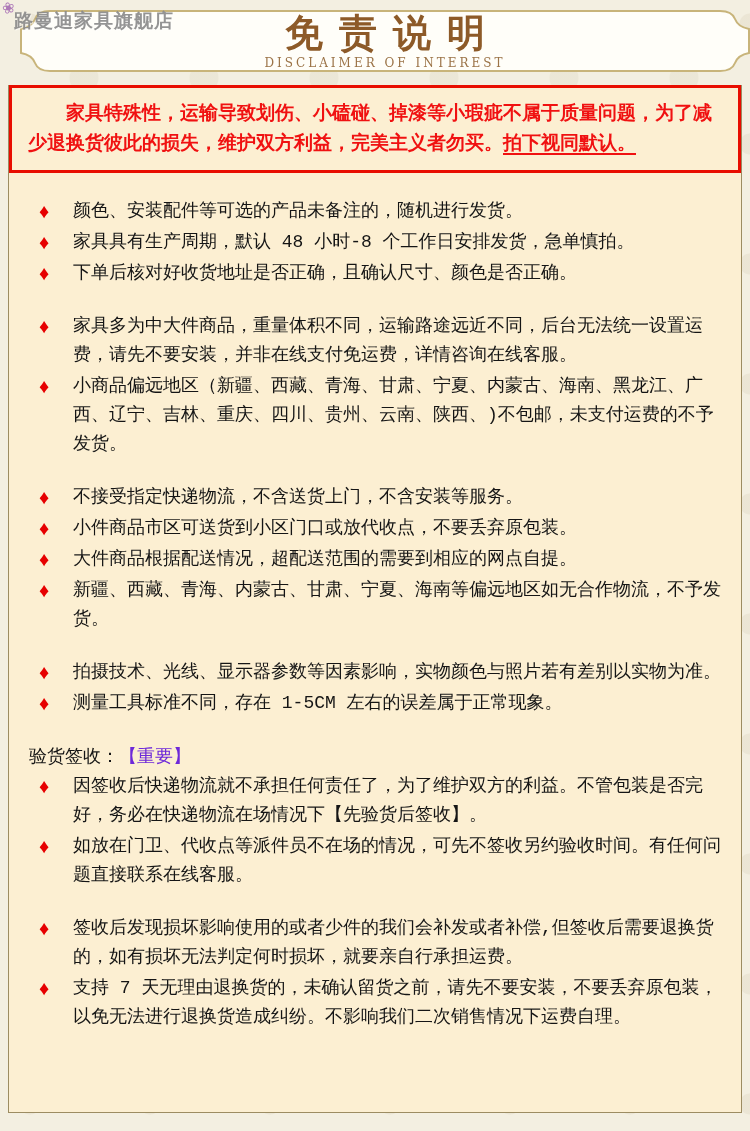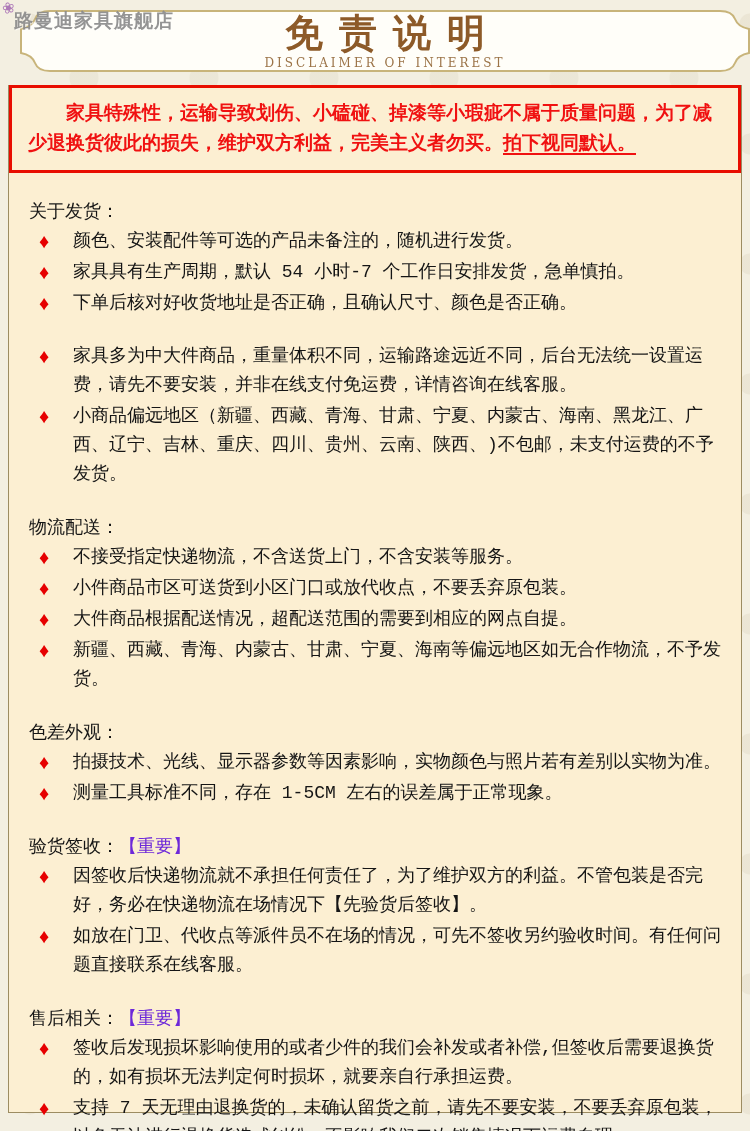--- a/index.html
+++ b/index.html
@@ -104,68 +104,65 @@
     </div>
   </div>
 
   <div class="content">
 
     <div class="warning">
       <p><span>家具特殊性，运输导致划伤、小磕碰、掉漆等小瑕疵不属于质量问题，为了减少退换货彼此的损失，维护双方利益，完美主义者勿买。</span><span class="u">拍下视同默认。</span></p>
     </div>
 
     <div class="sec">
-      <div class="sec-heading"><span>关于发货：</span><span class="imp"></span></div>
       <div class="item">
           <span class="diamond">♦</span>
           <span class="itext">颜色、安装配件等可选的产品未备注的，随机进行发货。</span>
         </div>
       <div class="item">
           <span class="diamond">♦</span>
-          <span class="itext">家具具有生产周期，默认 54 小时-7 个工作日安排发货，急单慎拍。</span>
+          <span class="itext">家具具有生产周期，默认 48 小时-8 个工作日安排发货，急单慎拍。</span>
         </div>
       <div class="item">
           <span class="diamond">♦</span>
           <span class="itext">下单后核对好收货地址是否正确，且确认尺寸、颜色是否正确。</span>
         </div>
     </div>
 
     <div class="sec">
       <div class="item">
           <span class="diamond">♦</span>
           <span class="itext">家具多为中大件商品，重量体积不同，运输路途远近不同，后台无法统一设置运费，请先不要安装，并非在线支付免运费，详情咨询在线客服。</span>
         </div>
       <div class="item">
           <span class="diamond">♦</span>
           <span class="itext">小商品偏远地区（新疆、西藏、青海、甘肃、宁夏、内蒙古、海南、黑龙江、广西、辽宁、吉林、重庆、四川、贵州、云南、陕西、)不包邮，未支付运费的不予发货。</span>
         </div>
     </div>
 
     <div class="sec">
-      <div class="sec-heading"><span>物流配送：</span><span class="imp"></span></div>
       <div class="item">
           <span class="diamond">♦</span>
           <span class="itext">不接受指定快递物流，不含送货上门，不含安装等服务。</span>
         </div>
       <div class="item">
           <span class="diamond">♦</span>
           <span class="itext">小件商品市区可送货到小区门口或放代收点，不要丢弃原包装。</span>
         </div>
       <div class="item">
           <span class="diamond">♦</span>
           <span class="itext">大件商品根据配送情况，超配送范围的需要到相应的网点自提。</span>
         </div>
       <div class="item">
           <span class="diamond">♦</span>
           <span class="itext">新疆、西藏、青海、内蒙古、甘肃、宁夏、海南等偏远地区如无合作物流，不予发货。</span>
         </div>
     </div>
 
     <div class="sec">
-      <div class="sec-heading"><span>色差外观：</span><span class="imp"></span></div>
       <div class="item">
           <span class="diamond">♦</span>
           <span class="itext">拍摄技术、光线、显示器参数等因素影响，实物颜色与照片若有差别以实物为准。</span>
         </div>
       <div class="item">
           <span class="diamond">♦</span>
           <span class="itext">测量工具标准不同，存在 1-5CM 左右的误差属于正常现象。</span>
         </div>
     </div>
 
@@ -175,21 +172,20 @@
           <span class="diamond">♦</span>
           <span class="itext">因签收后快递物流就不承担任何责任了，为了维护双方的利益。不管包装是否完好，务必在快递物流在场情况下【先验货后签收】。</span>
         </div>
       <div class="item">
           <span class="diamond">♦</span>
           <span class="itext">如放在门卫、代收点等派件员不在场的情况，可先不签收另约验收时间。有任何问题直接联系在线客服。</span>
         </div>
     </div>
 
     <div class="sec">
-      <div class="sec-heading"><span>售后相关：</span><span class="imp">【重要】</span></div>
       <div class="item">
           <span class="diamond">♦</span>
           <span class="itext">签收后发现损坏影响使用的或者少件的我们会补发或者补偿,但签收后需要退换货的，如有损坏无法判定何时损坏，就要亲自行承担运费。</span>
         </div>
       <div class="item">
           <span class="diamond">♦</span>
           <span class="itext">支持 7 天无理由退换货的，未确认留货之前，请先不要安装，不要丢弃原包装，以免无法进行退换货造成纠纷。不影响我们二次销售情况下运费自理。</span>
         </div>
 
     </div>

